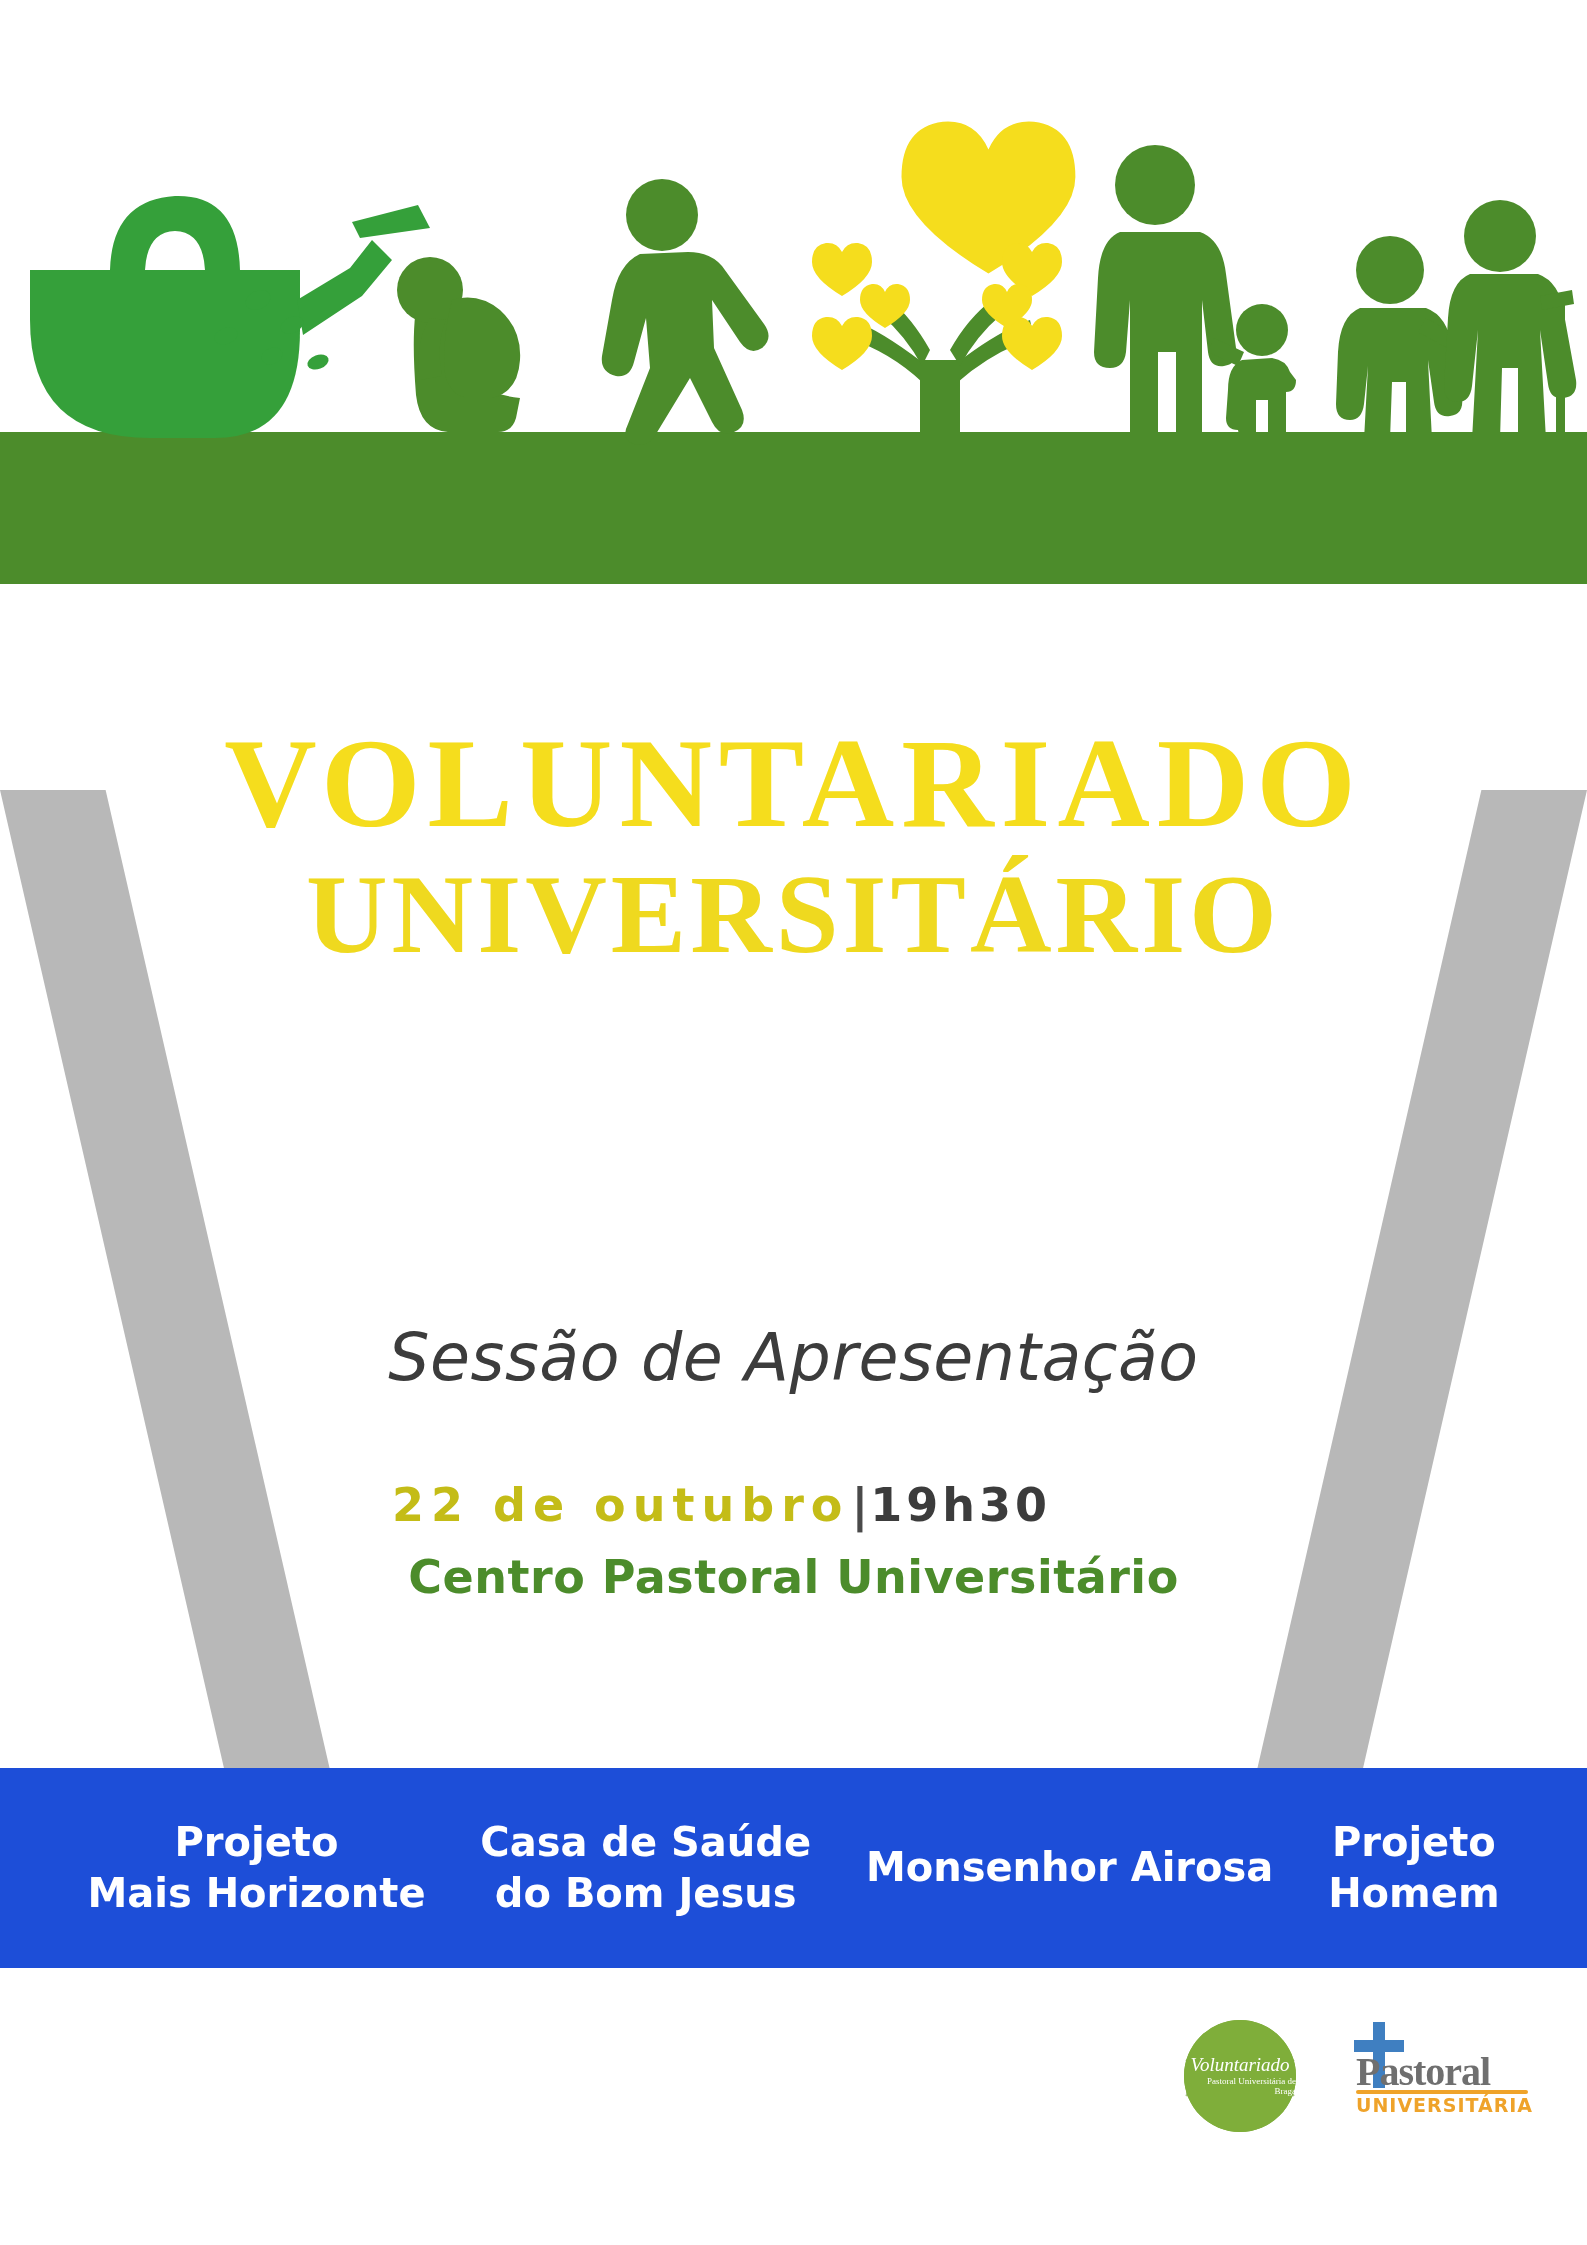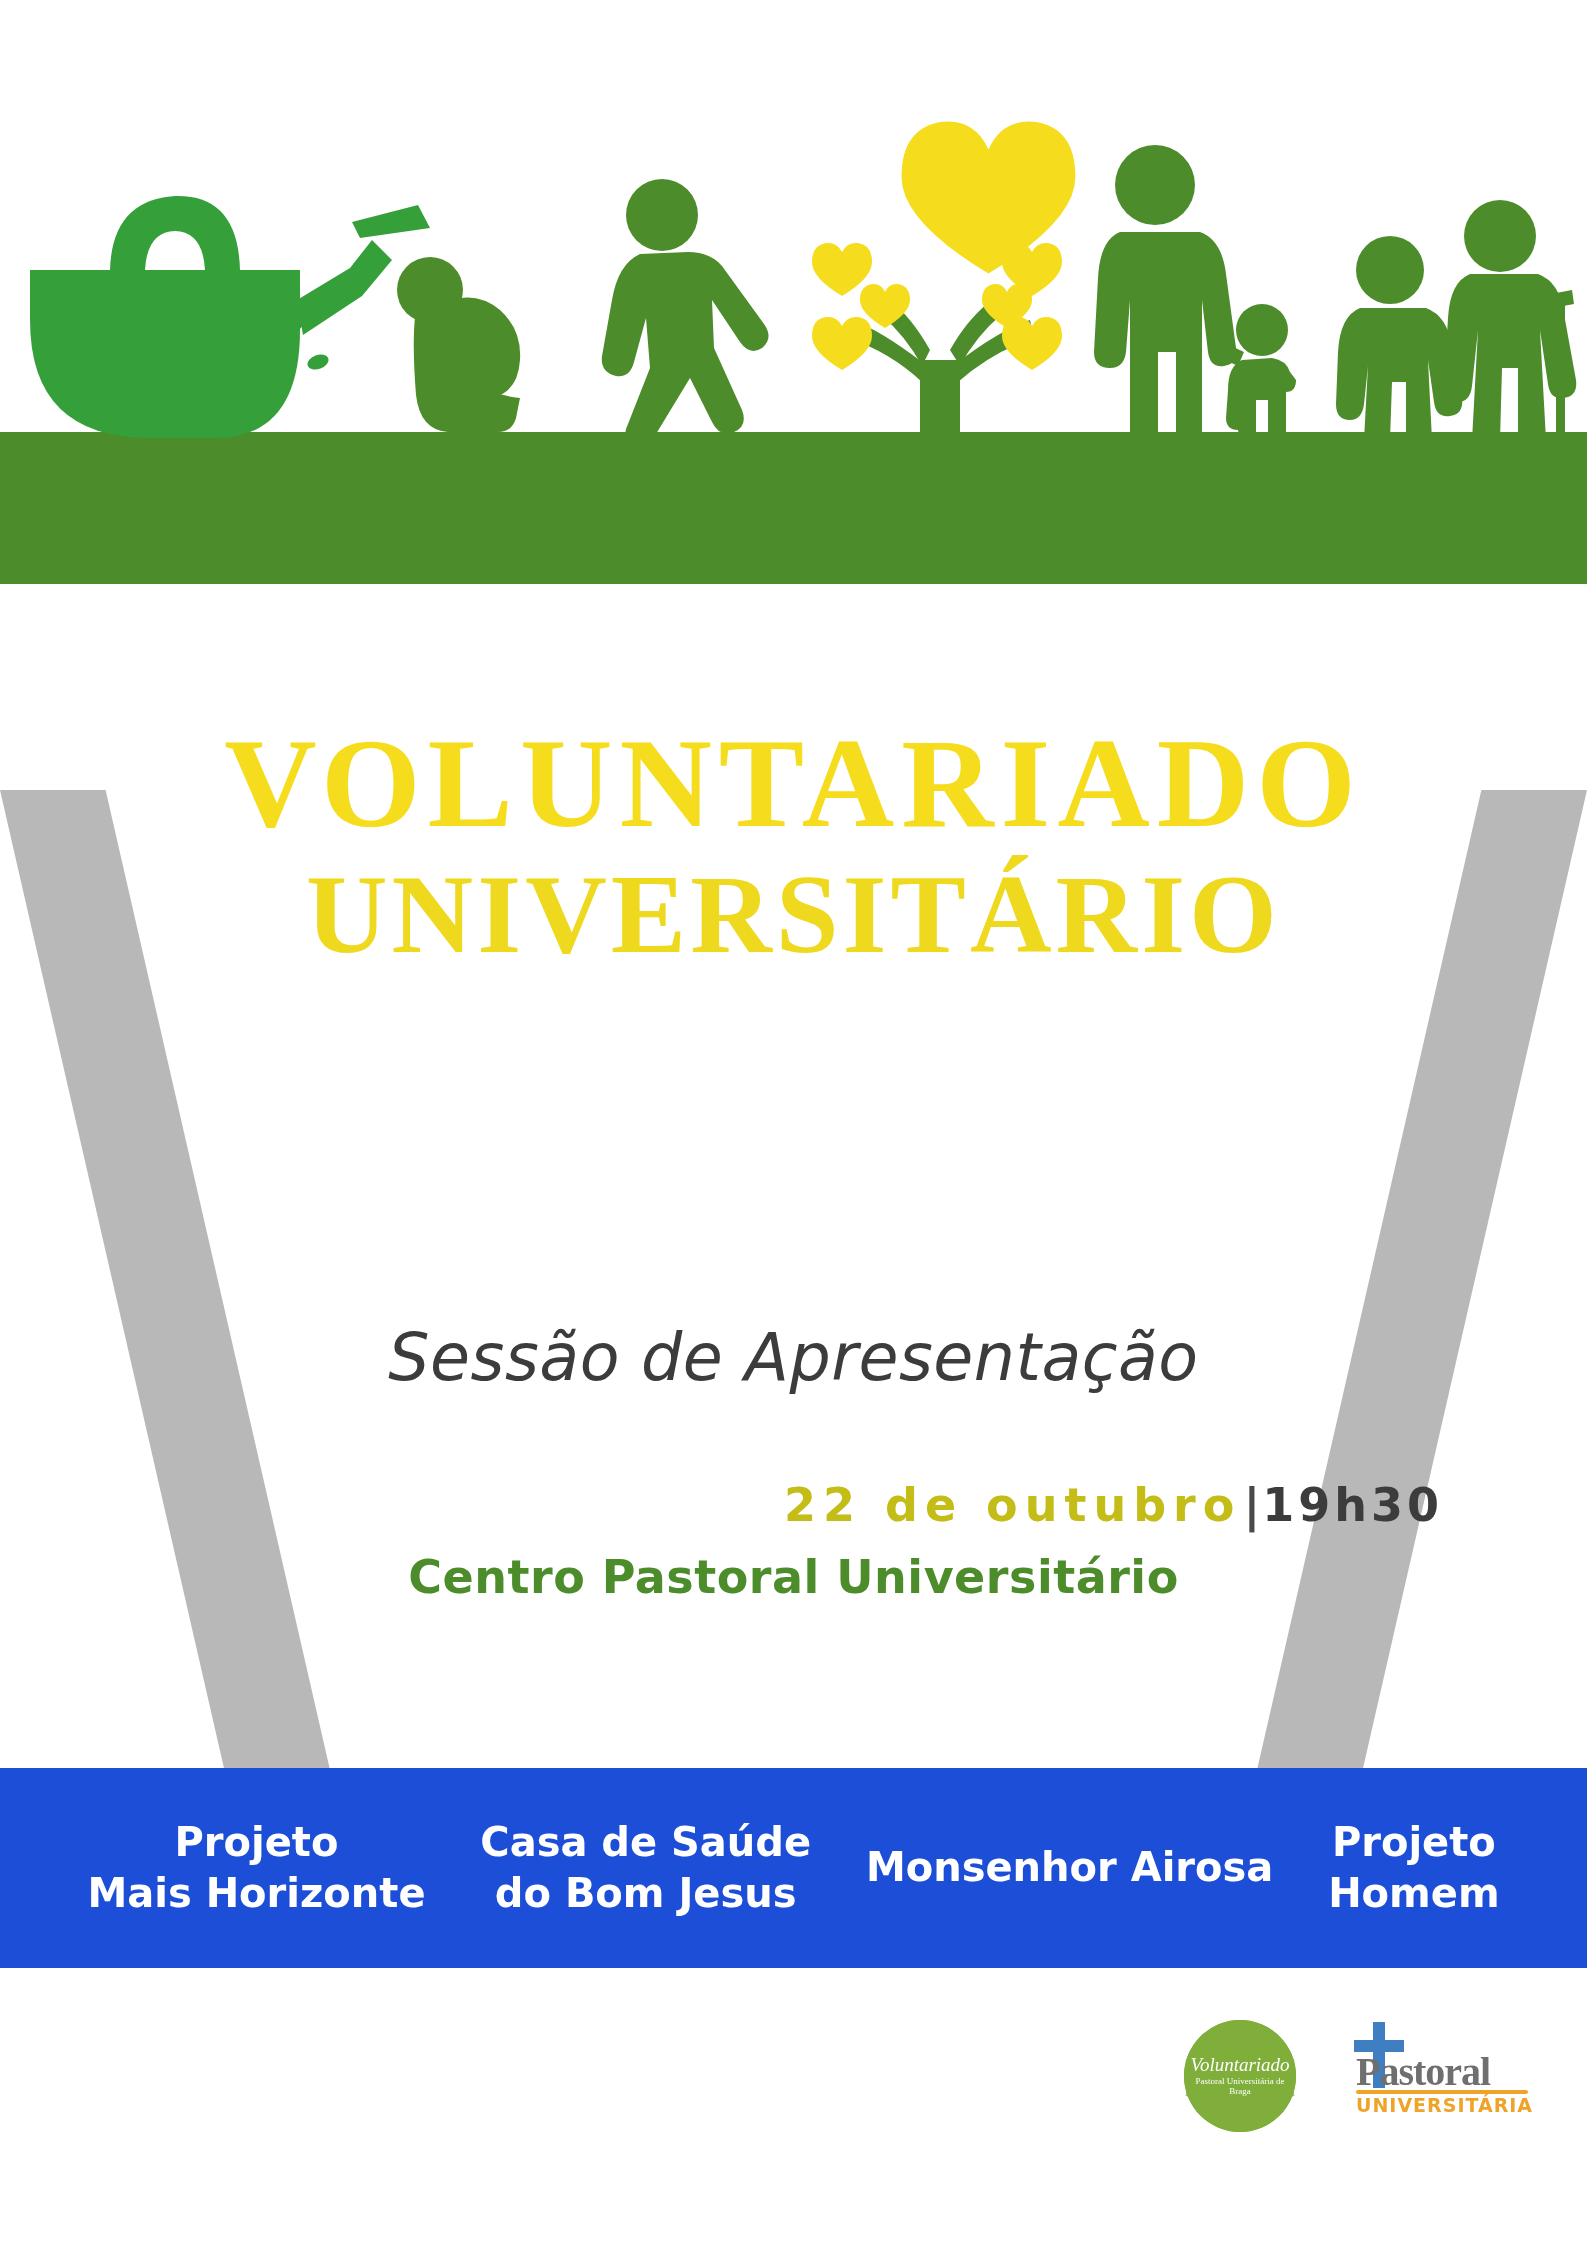--- a/index.html
+++ b/index.html
@@ -104,21 +104,21 @@
     font-style: italic;
     font-size: 65px;
     color: #3c3c3c;
     letter-spacing: 0.5px;
   }
   .date-line {
     position: absolute;
     left: 0;
     top: 1478px;
     width: 1443px;
-    text-align: right;
+    text-align: center;
     white-space: nowrap;
   }
   .date-day {
     font-family: "DejaVu Sans", sans-serif;
     font-weight: bold;
     font-size: 46px;
     letter-spacing: 7px;
     color: #c4bc17;
   }
   .date-sep {
@@ -233,20 +233,21 @@
     font-family: "Liberation Serif", serif;
     font-style: italic;
     font-size: 19px;
     line-height: 1;
   }
   .logo-vol .lv-t2 {
     font-family: "Liberation Serif", serif;
     font-size: 9px;
     line-height: 1.1;
     margin-top: 3px;
+    text-align: right;
   }
   .logo-pastoral {
     width: 205px;
     height: 128px;
     position: relative;
   }
   .lp-top {
     position: absolute;
     left: 0;
     top: 36px;

